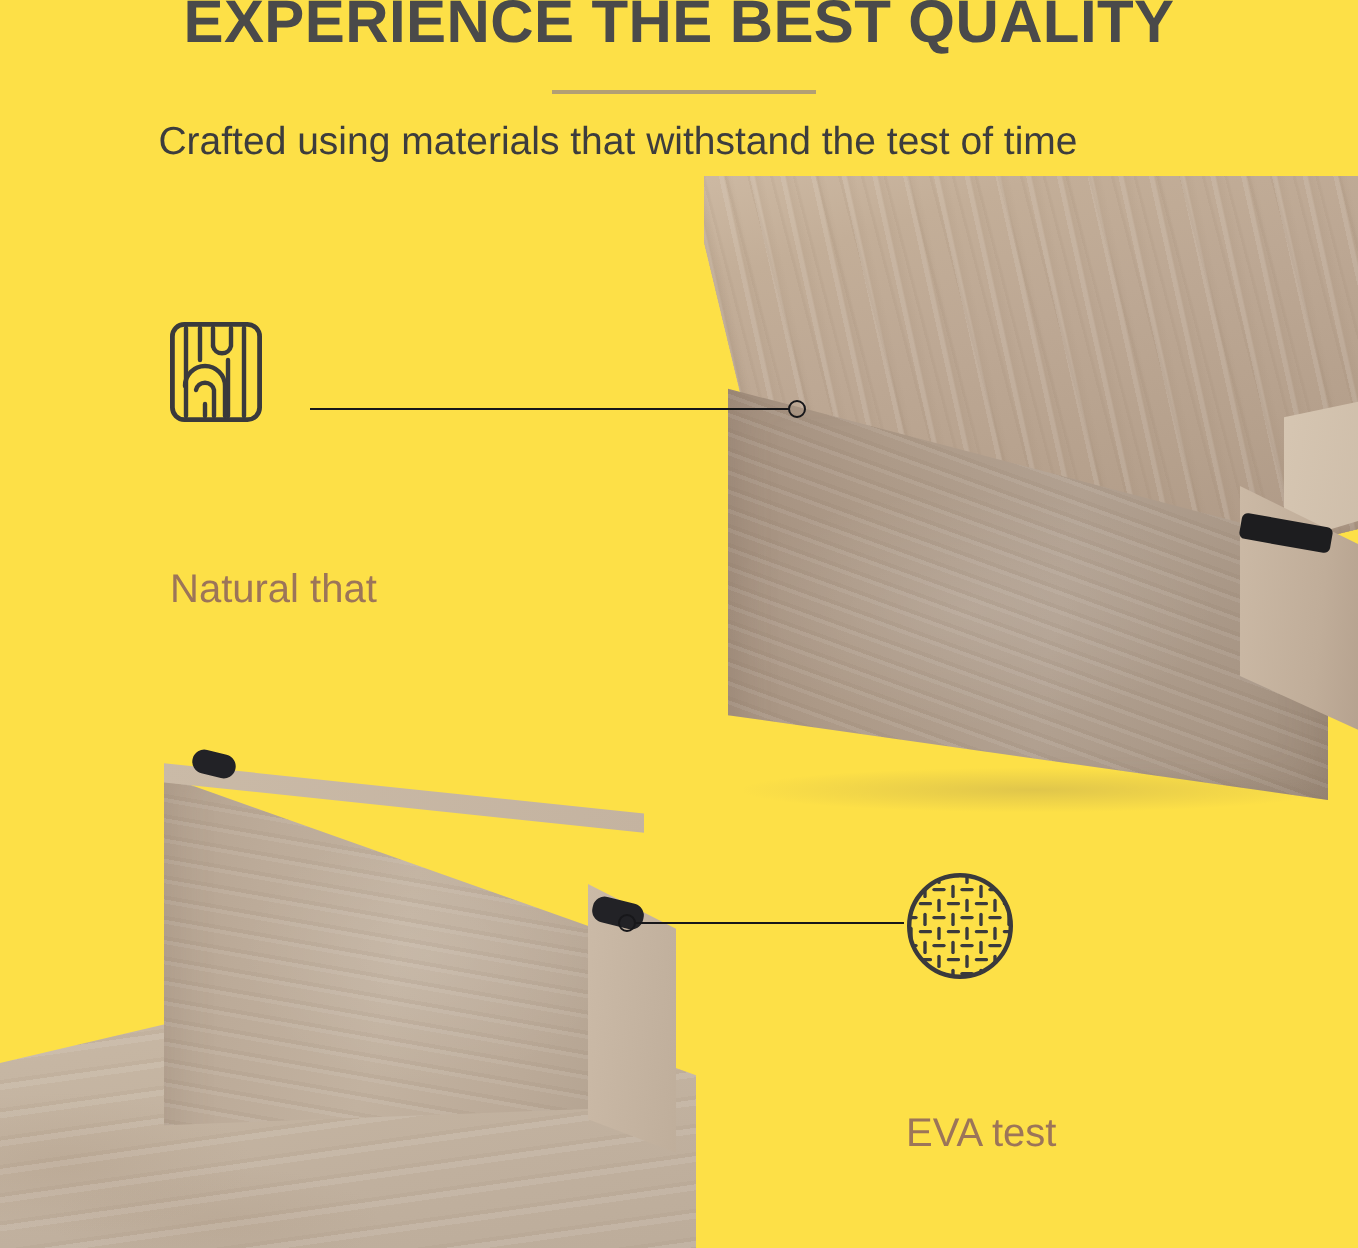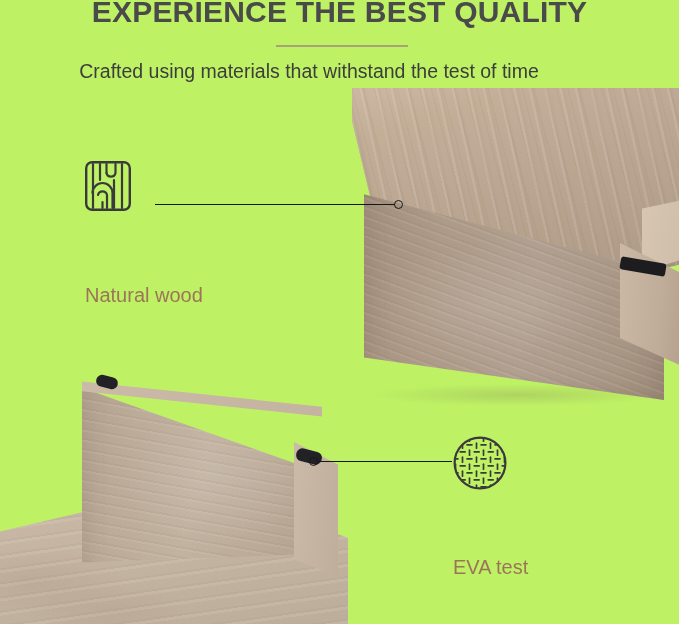--- a/index.html
+++ b/index.html
@@ -9,21 +9,21 @@
     background: #ffffff;
   }
   body {
     font-family: "Liberation Sans", sans-serif;
   }
   #stage {
     position: relative;
     width: 679px;
     height: 624px;
     overflow: hidden;
-    background: #bef264;
+    background: #fde047;
   }
 
   
   .headline {
     position: absolute;
     top: -8px;
     left: 0;
     width: 679px;
     text-align: center;
     font-size: 30px;
@@ -318,21 +318,21 @@
       <path d="M8.5 33 a10 10 0 0 1 20 0 L28.5 48" stroke="#3a3a3c" stroke-width="2.2" fill="none" stroke-linecap="round"></path>
       <path d="M14 35 a4.6 4.6 0 0 1 9 0 L23 48" stroke="#3a3a3c" stroke-width="2.2" fill="none" stroke-linecap="round"></path>
       <path d="M18.5 42 L18.5 48" stroke="#3a3a3c" stroke-width="2.2" stroke-linecap="round"></path>
     </svg>
   </div>
 
   <div class="callout-line" style="left:155px; top:204px; width:240px;"></div>
   <div class="callout-dot" style="left:394px; top:199.5px;"></div>
 
   <div class="feature-label" style="left:85px; top:228px;">
-    <div>Natural wood</div>
+    <div>Natural that</div>
   </div>
 
   <div class="icon-box" style="left:452px; top:435px;">
     <svg width="56" height="56" viewBox="0 0 56 56" fill="none">
       <defs>
         <clipPath id="foamClip">
             <circle cx="28" cy="28" r="25.4"></circle>
           </clipPath>
         <pattern id="weave" x="0" y="0" width="14" height="14" patternUnits="userSpaceOnUse">
           <path d="M3.5 1.2 L3.5 6.2" stroke="#3a3a3c" stroke-width="1.7" stroke-linecap="round"></path>

